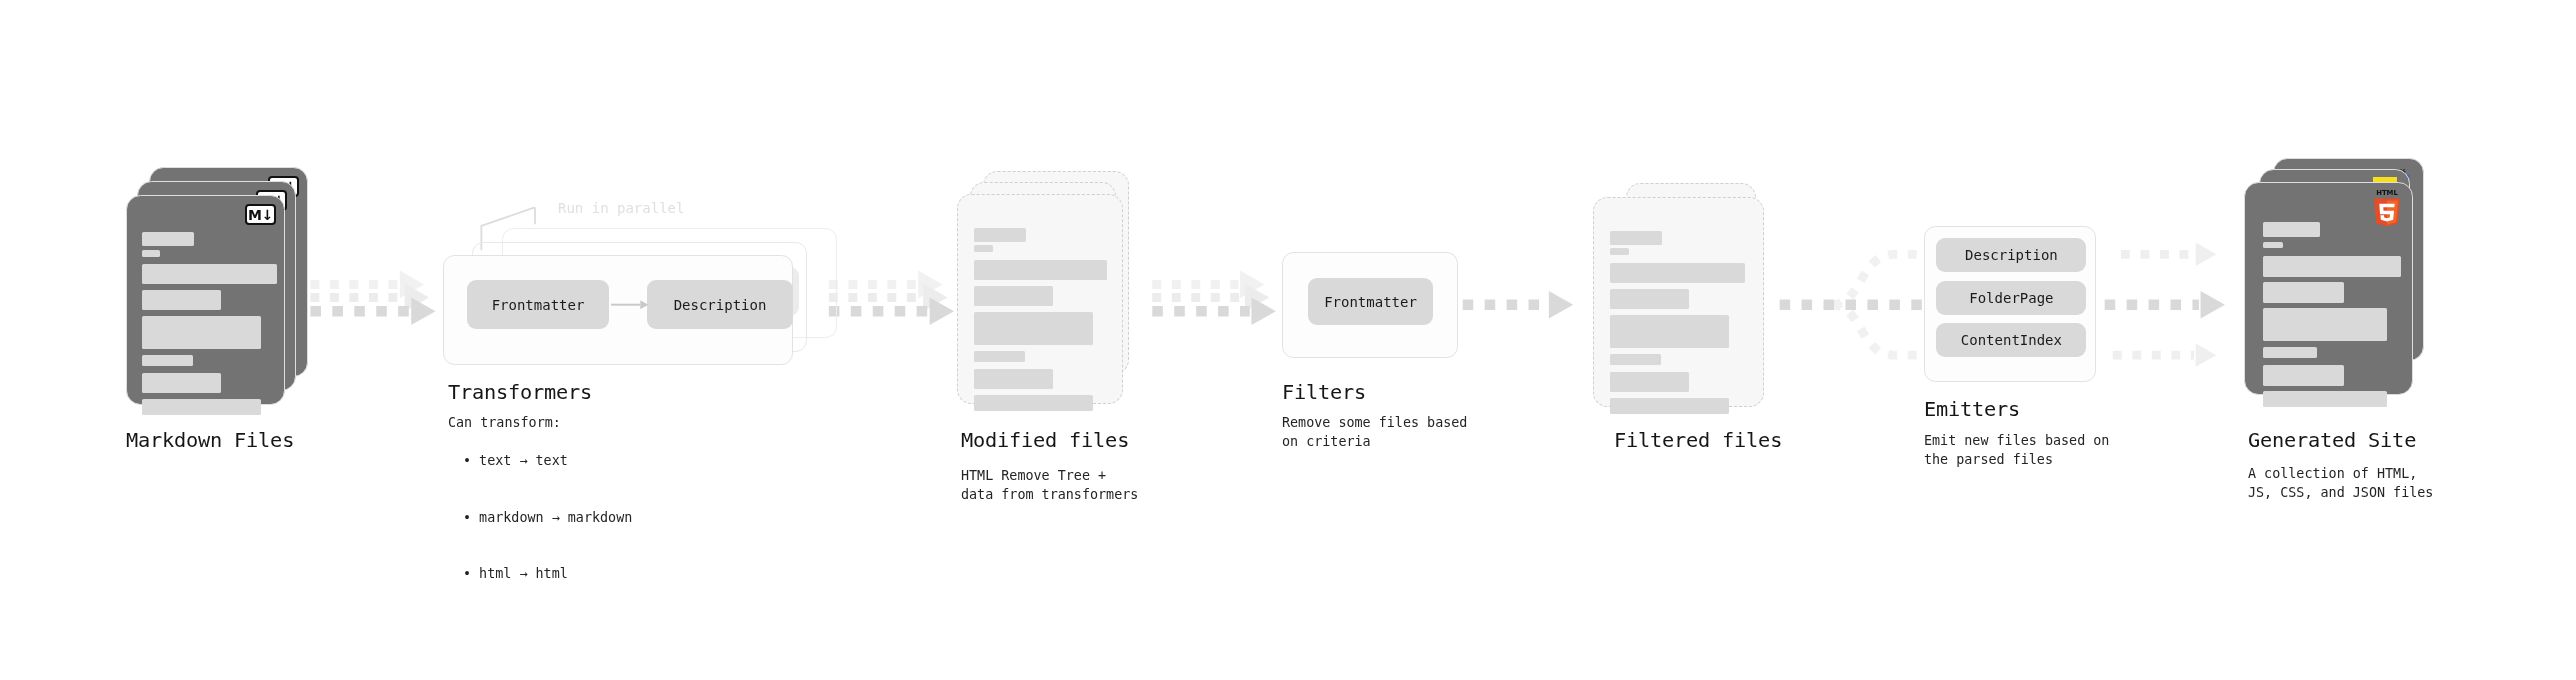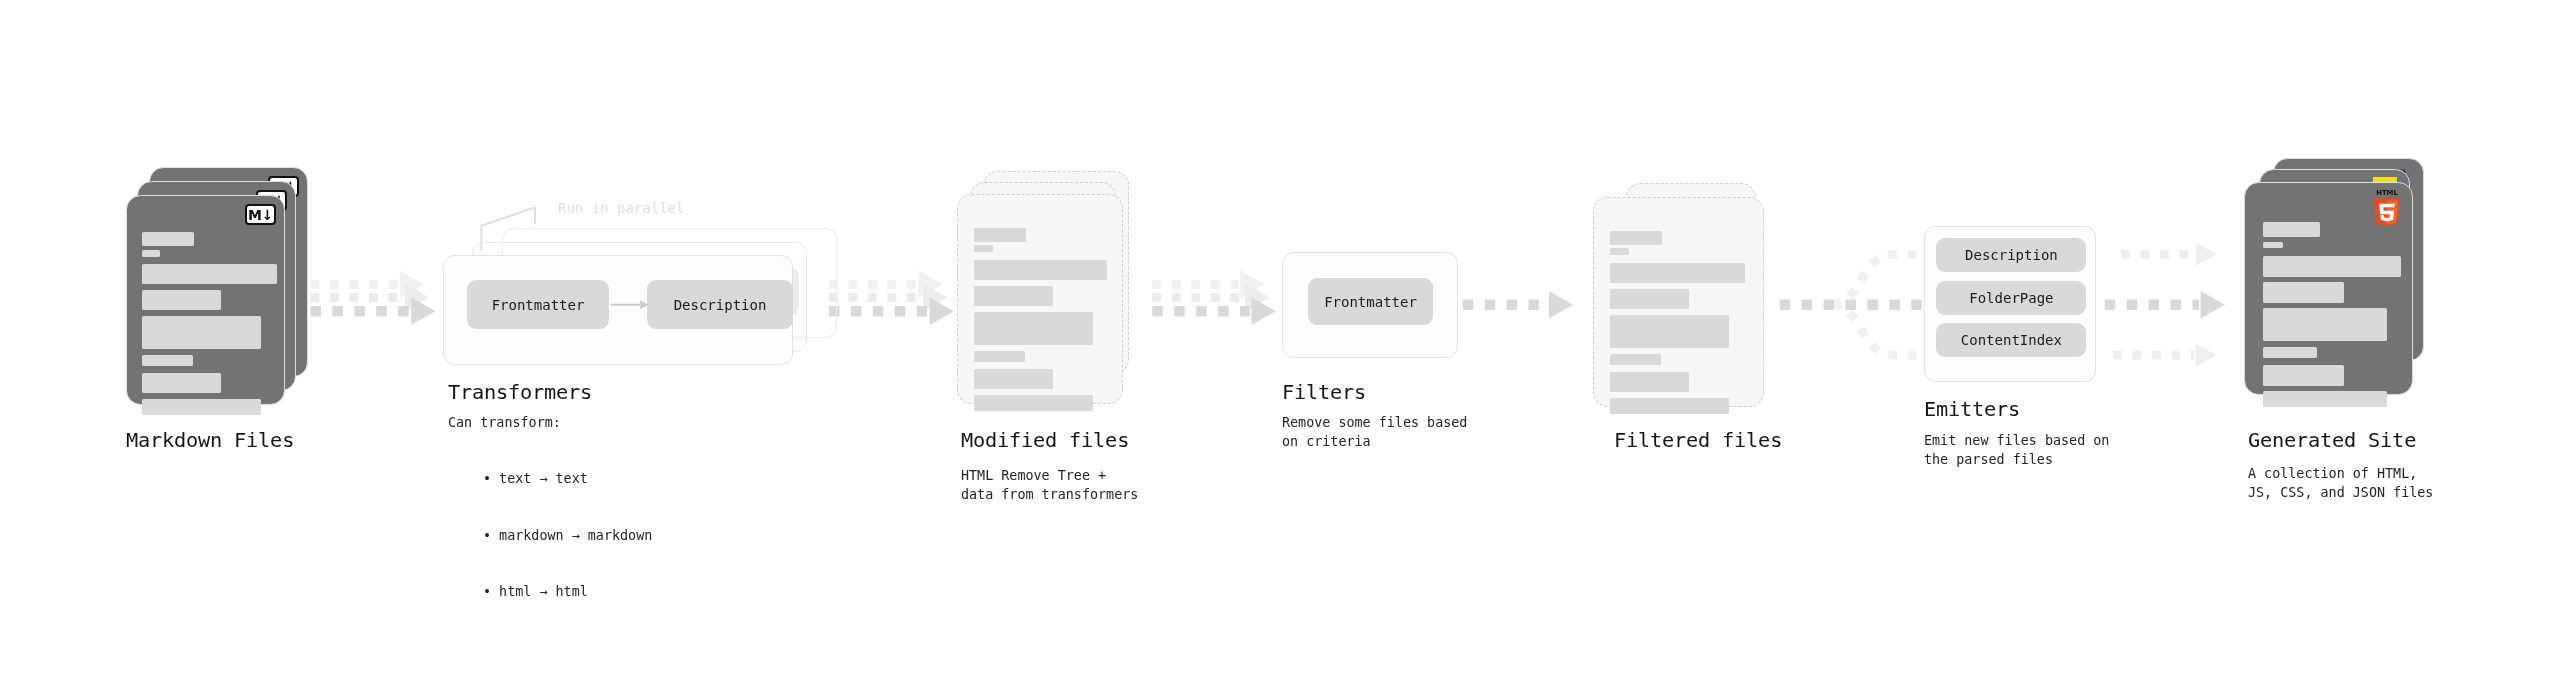--- a/index.html
+++ b/index.html
@@ -247,21 +247,21 @@
       </div>
       <svg class="layer" width="39" height="11.4" style="left:167px; top:43px;" viewBox="0 0 48 14">
         <line x1="0" y1="7" x2="36" y2="7" stroke="#c9c9c9" stroke-width="2.4"></line>
         <path d="M36,1.5 L46,7 L36,12.5 Z" fill="#c9c9c9"></path>
       </svg>
     </div>
   </div>
 
   <div class="title" style="left:448px; top:380px;">Transformers</div>
   <div class="caption" style="left:448px; top:414px;">Can transform:</div>
-  <div class="bullets" style="left:463px; top:433px;margin-left:20px;">
+  <div class="bullets" style="left:463px; top:415px;">
     <div>• text → text</div>
     <div>• markdown → markdown</div>
     <div>• html → html</div>
   </div>
 
   <div class="cardstack" style="left:957px; top:171px; width:195px; height:252px;">
     <div class="card dashed" style="left:26px; top:0px;  width:146px; height:203px;"></div>
     <div class="card dashed" style="left:13px; top:10.6px; width:146px; height:203px;"></div>
     <div class="card dashed" style="left:0px;  top:23px; width:166px; height:210px;">
       <div class="skel" style="left:16.3px; top:32.5px; width:52px; height:14px;"></div>

